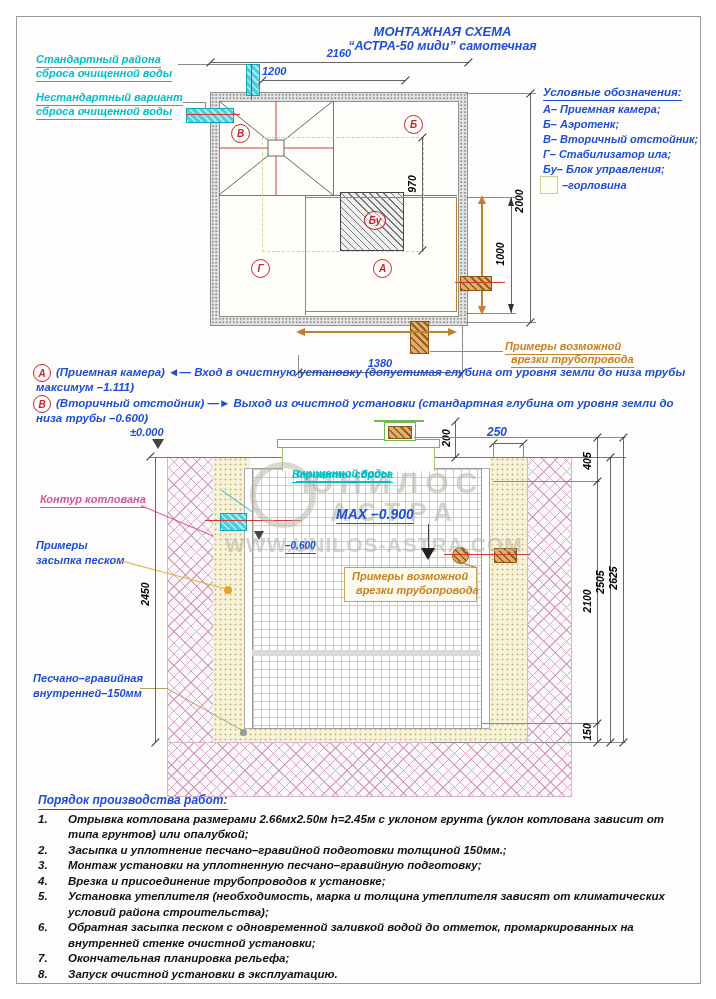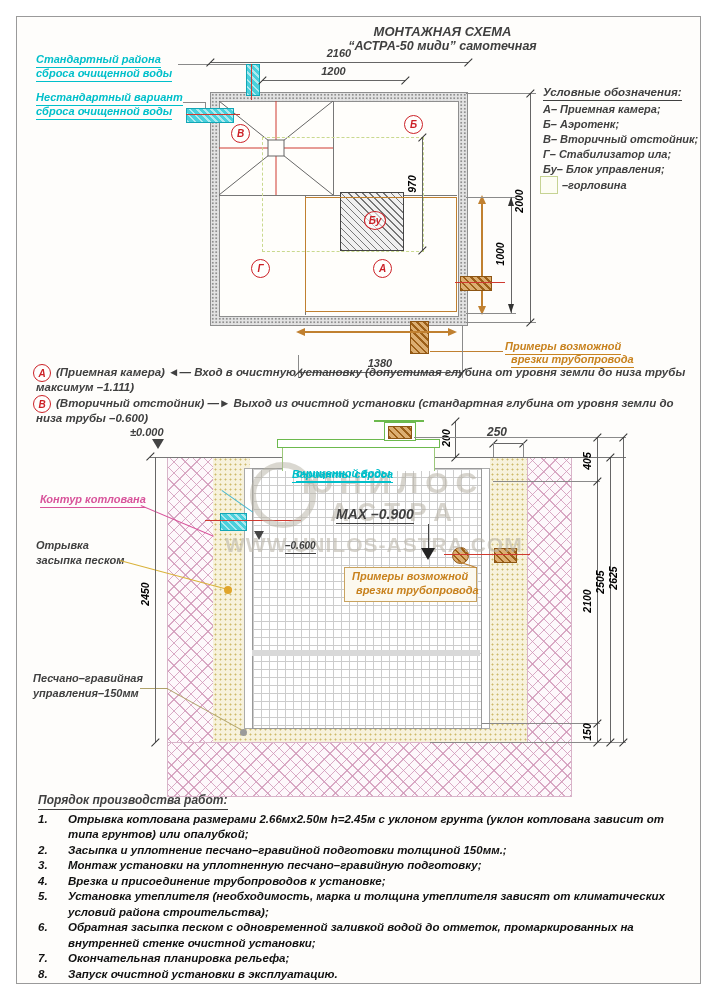--- a/index.html
+++ b/index.html
@@ -1,21 +1,21 @@
 <!DOCTYPE html>
 <html><head>
 <meta charset="utf-8">
 <style>
   html,body{margin:0;padding:0;background:#ffffff;}
   .page{position:relative;width:716px;height:999px;background:#ffffff;overflow:hidden;
         font-family:"Liberation Sans",sans-serif;}
   .frame{position:absolute;left:16px;top:16px;width:683px;height:966px;
          border:1px solid #9a9a9a;background:#fefdfb;}
   .lbl{position:absolute;white-space:nowrap;font-weight:bold;font-style:italic;
-       font-size:11px;color:#404040;line-height:1.15;}
+       font-size:11px;color:#1d4ed8;line-height:1.15;}
   .ul{border-bottom:1px solid currentColor;padding-bottom:1px;}
   .cyan{color:#00bfca;}
   .orange{color:#c8821e;}
   .pink{color:#d8549b;}
   .hl{position:absolute;height:1px;background:#8a8a8a;}
   .vl{position:absolute;width:1px;background:#8a8a8a;}
   .redl{background:#cf3a30;}
   .tk{position:absolute;width:11px;height:1.4px;background:#333;transform:rotate(-45deg);}
   .rv{position:absolute;width:44px;text-align:center;transform:rotate(-90deg);
       font-weight:bold;font-style:italic;font-size:10.5px;white-space:nowrap;}
@@ -122,21 +122,21 @@
   <div class="circle" style="left:373px;top:259px;">А</div>
 
   <div class="hl" style="left:210px;top:62px;width:258px;background:#666;"></div>
   <span class="tk" style="left:205px;top:62px;"></span>
   <span class="tk" style="left:463px;top:62px;"></span>
   <div class="lbl" style="left:210px;top:47px;width:258px;text-align:center;">2160</div>
 
   <div class="hl" style="left:262px;top:80px;width:143px;background:#666;"></div>
   <span class="tk" style="left:257px;top:80px;"></span>
   <span class="tk" style="left:400px;top:80px;"></span>
-  <div class="lbl" style="left:262px;top:65px;width:143px;text-align:center;">1200</div>
+  <div class="lbl" style="left:262px;top:65px;width:143px;text-align:left;">1200</div>
 
   <div class="vl" style="left:422px;top:137px;height:113px;background:#666;"></div>
   <span class="tk" style="left:417px;top:137px;"></span>
   <span class="tk" style="left:417px;top:250px;"></span>
   <div class="rv" style="left:390px;top:178px;">970</div>
 
   <div class="hl" style="left:466px;top:93px;width:70px;"></div>
   <div class="hl" style="left:466px;top:322px;width:70px;"></div>
   <div class="vl" style="left:530px;top:93px;height:229px;background:#666;"></div>
   <span class="tk" style="left:525px;top:93px;"></span>
@@ -213,26 +213,26 @@
   <div class="orange-hatch" style="left:494px;top:548px;width:21px;height:13px;z-index:4;"></div>
   <div class="hl redl" style="left:444px;top:554px;width:86px;z-index:4;"></div>
 
   <div style="position:absolute;left:344px;top:567px;width:131px;height:33px;border:1px solid #c9a35f;background:#fcf9ef;z-index:6;"></div>
   <div class="lbl orange" style="left:352px;top:570px;z-index:7;">Примеры возможной</div>
   <div class="lbl orange" style="left:356px;top:584px;z-index:7;">врезки трубопровода</div>
   <div style="position:absolute;left:458px;top:561px;width:20px;height:1px;background:#c08030;transform:rotate(18deg);transform-origin:left top;z-index:6;"></div>
 
   <div class="lbl pink ul" style="left:40px;top:493px;">Контур котлована</div>
   <div style="position:absolute;left:141px;top:505px;width:79px;height:1px;background:#d8549b;transform:rotate(23deg);transform-origin:left top;"></div>
-  <div class="lbl" style="left:36px;top:539px;">Отрывка</div>
+  <div class="lbl" style="left:36px;top:539px;">Примеры</div>
   <div class="lbl" style="left:36px;top:554px;">засыпка песком</div>
   <div style="position:absolute;left:120px;top:560px;width:112px;height:1px;background:#d9b23a;transform:rotate(15deg);transform-origin:left top;"></div>
   <div style="position:absolute;left:224px;top:586px;width:8px;height:8px;background:#e0a52a;border-radius:50%;"></div>
   <div class="lbl" style="left:33px;top:672px;">Песчано–гравийная</div>
-  <div class="lbl" style="left:33px;top:687px;">управления–150мм</div>
+  <div class="lbl" style="left:33px;top:687px;">внутренней–150мм</div>
   <div class="hl" style="left:140px;top:688px;width:28px;background:#b0a26a;"></div>
   <div style="position:absolute;left:167px;top:688px;width:88px;height:1px;background:#b0a26a;transform:rotate(29deg);transform-origin:left top;"></div>
   <div style="position:absolute;left:240px;top:729px;width:7px;height:7px;background:#9a9a9a;border-radius:50%;"></div>
 
   <div class="hl" style="left:493px;top:443px;width:30px;background:#666;"></div>
   <span class="tk" style="left:488px;top:443px;"></span>
   <span class="tk" style="left:518px;top:443px;"></span>
   <div class="vl" style="left:493px;top:443px;height:14px;"></div>
   <div class="vl" style="left:523px;top:443px;height:14px;"></div>
   <div class="lbl" style="left:487px;top:426px;font-size:12px;">250</div>

